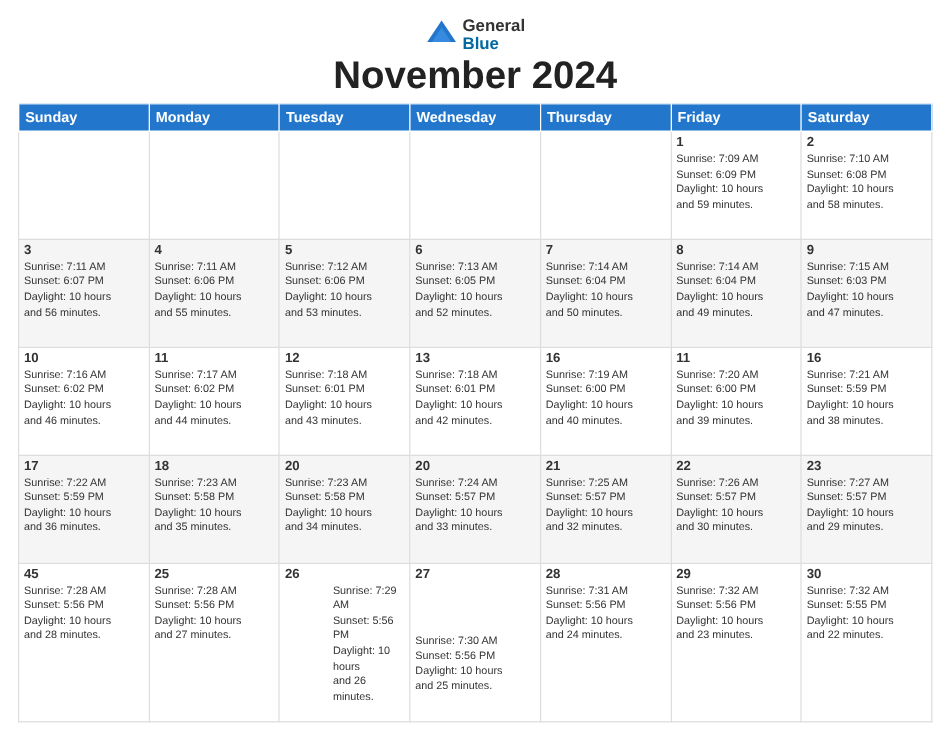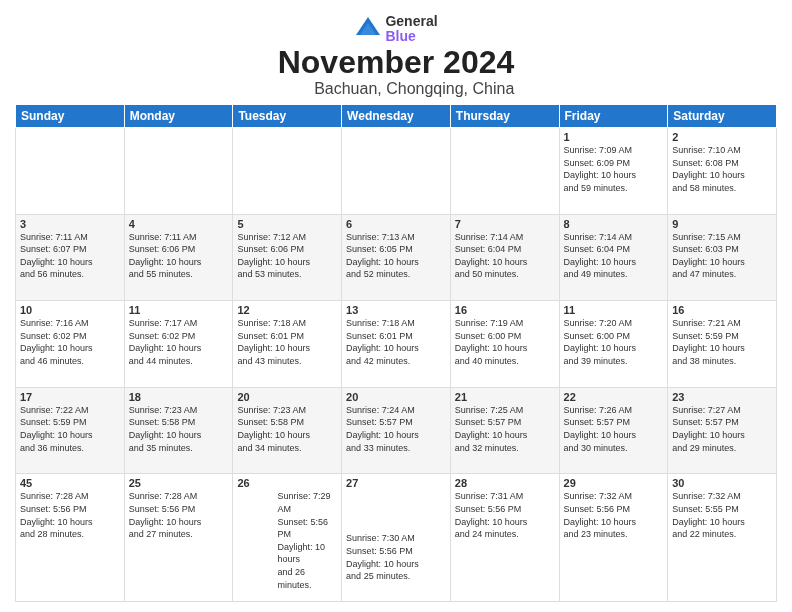--- a/index.html
+++ b/index.html
@@ -35,21 +35,21 @@
       line-height: 1.1;
     }
     .logo-general {
       font-size: 14px;
       font-weight: bold;
       color: #333;
     }
     .logo-blue {
       font-size: 14px;
       font-weight: bold;
-      color: #8b5cf6;
+      color: #0369a1;
     }
     .logo-icon {
       width: 28px;
       height: 28px;
       margin-right: 3px;
     }
     .title-block {
       text-align: right;
     }
     .month-title {
@@ -116,21 +116,20 @@
         <polygon points="14,2 26,20 2,20" fill="#2277cc"></polygon>
         <polygon points="14,8 22,20 6,20" fill="#4499ee" opacity="0.6"></polygon>
       </svg>
       <div class="logo-text">
         <span class="logo-general">General</span>
         <span class="logo-blue">Blue</span>
       </div>
     </div>
     <div class="title-block">
       <div class="month-title">November 2024</div>
-      <div class="subtitle">Bachuan, Chongqing, China</div>
     </div>
   </div>
 
   <table class="calendar">
     <thead>
       <tr>
       <th>Sunday</th>
           <th>Monday</th>
           <th>Tuesday</th>
           <th>Wednesday</th>

